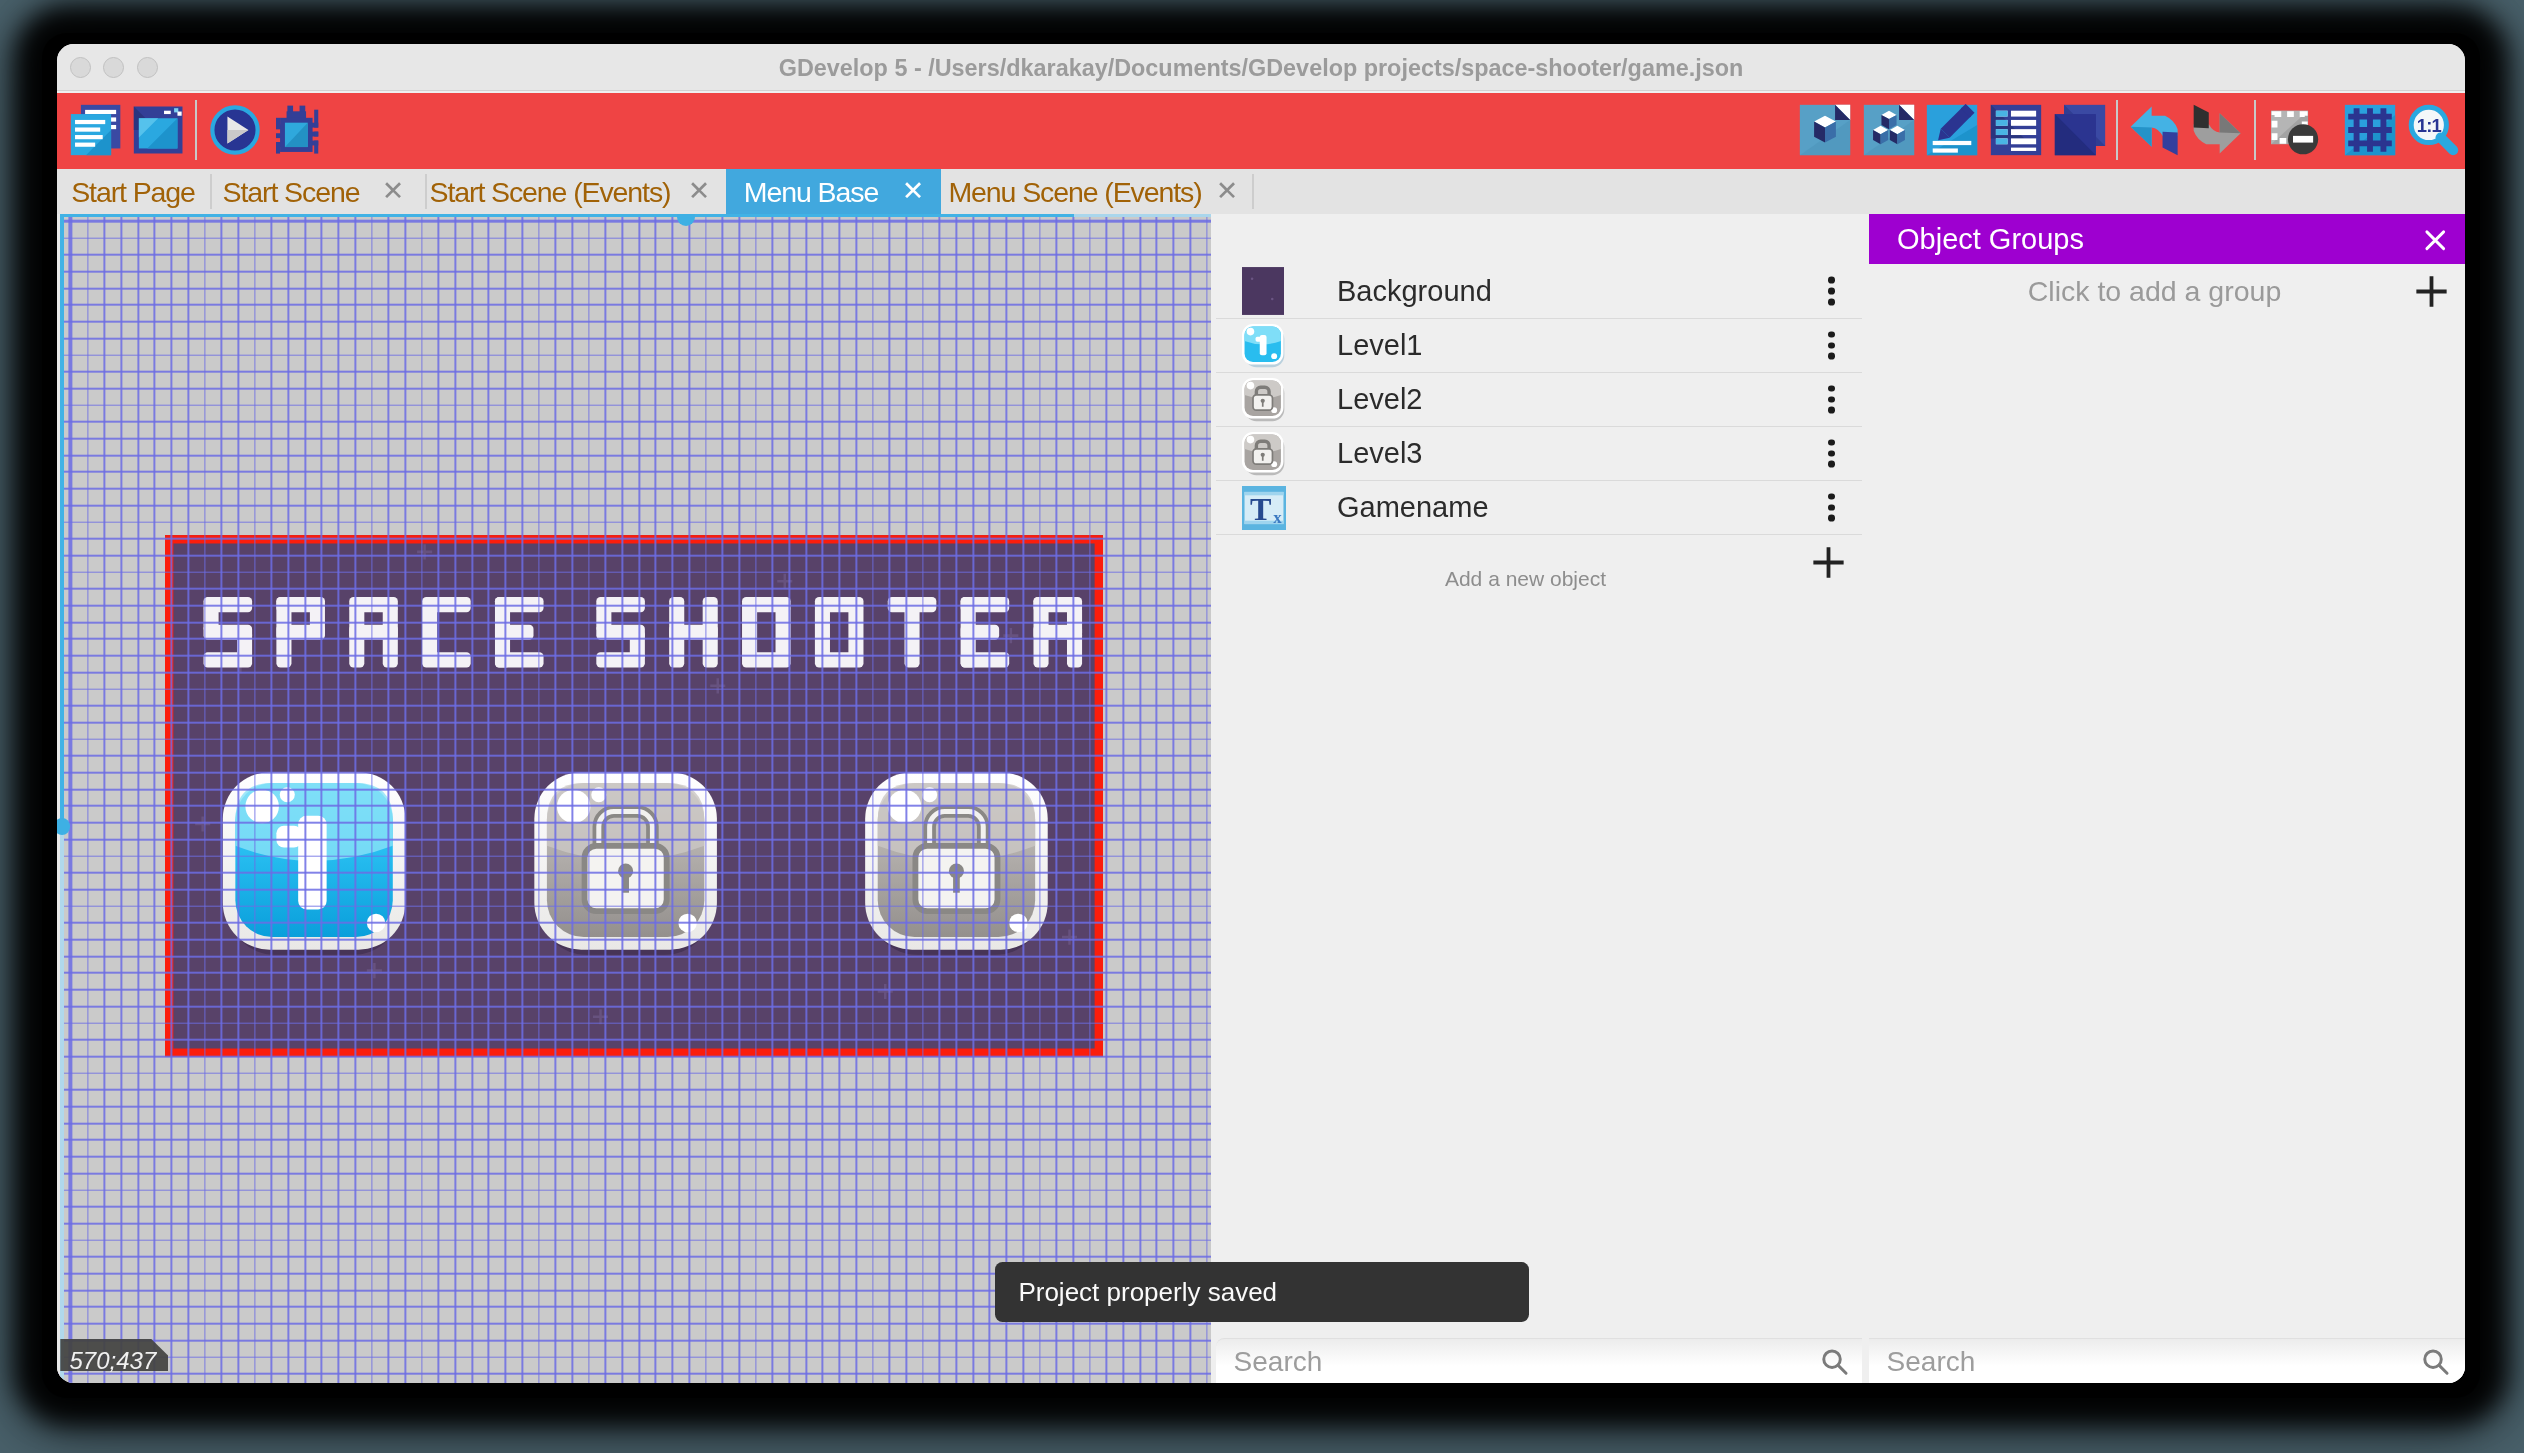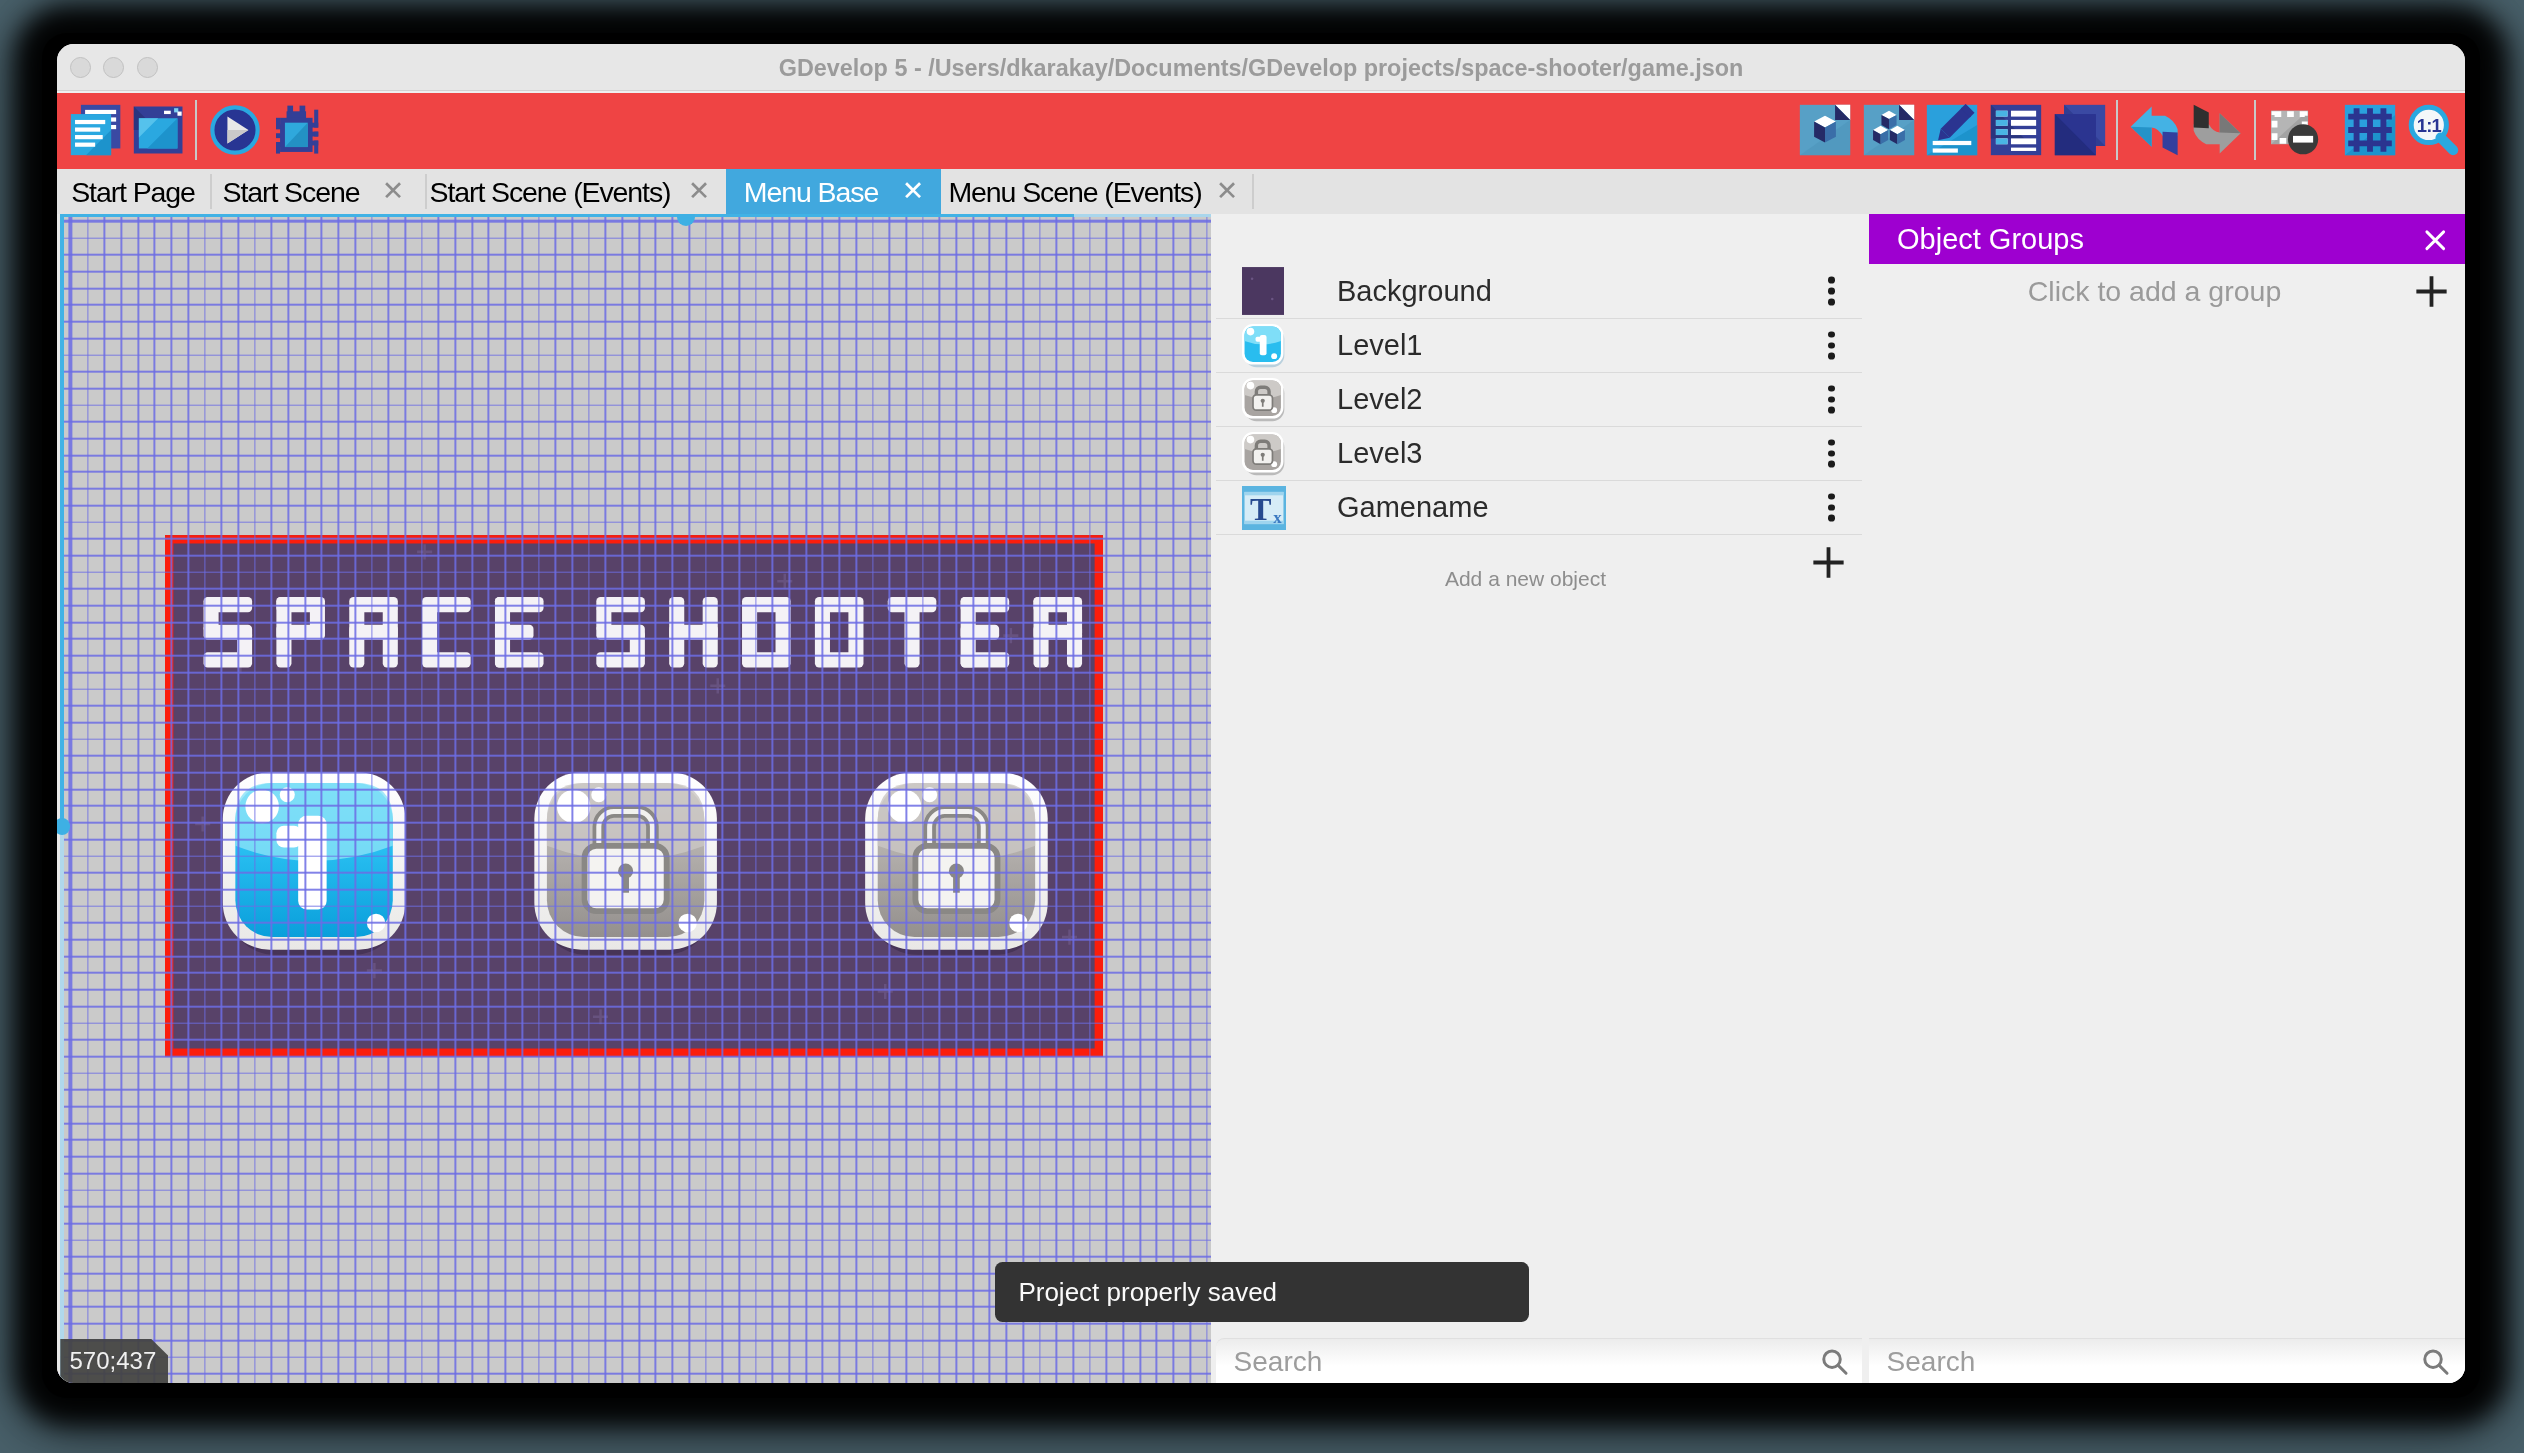--- a/index.html
+++ b/index.html
@@ -17,40 +17,40 @@
   .title-text { position:absolute; top:0; left:0; width:100%; height:51px; line-height:49px;
                 text-align:center; font-size:23.4px; font-weight:bold; color:#9b9b9b; letter-spacing:0px; }
   
   .toolbar { position:absolute; left:0; top:49px; width:100%; height:76px; background:#ef4444;padding-left:44px; }
   .tbi { position:absolute; top:11px; width:52px; height:52px; }
   .tbdiv { position:absolute; top:6.7px; width:1.7px; height:60px; background:#c9c9c9; }
   
   .tabbar { position:absolute; left:0; top:125px; width:100%; height:45px; background:#e3e3e3; }
   .tabbg { position:absolute; top:0; height:45px; }
   .tabbg.active { background:#41a8de; }
-  .tlabel { position:absolute; top:0; height:45px; line-height:46px; font-size:28.5px; color:#000000;
+  .tlabel { position:absolute; top:0; height:45px; line-height:46px; font-size:28.5px; color:#a16207;
             white-space:nowrap; transform:translateX(-50%); letter-spacing:-1.1px; }
   .tx { position:absolute; top:0; height:45px; line-height:45px; font-size:27px; color:#8c8c8c;
         transform:translateX(-50%); }
   .tabsep { position:absolute; top:5px; width:1.7px; height:35px; background:#cdcdcd; }
   
   .canvas { position:absolute; left:0; top:170px; width:1154px; height:1170px; background:#cacaca; overflow:hidden; }
   .gridoverlay { position:absolute; left:0; top:0; width:1154px; height:1170px;
       background-image:
         repeating-linear-gradient(to right, rgba(108,108,228,0.85) 0px, rgba(108,108,228,0.85) 1.7px, transparent 1.7px, transparent 16.7px),
         repeating-linear-gradient(to bottom, rgba(108,108,228,0.85) 0px, rgba(108,108,228,0.85) 1.7px, transparent 1.7px, transparent 16.7px);
       background-position:13.4px 6.7px, 13.4px 6.7px; }
   .selline-top1 { position:absolute; left:3.3px; top:0; width:1014px; height:3.3px; background:#41b2e5; }
   .selline-top2 { position:absolute; left:1017px; top:0; width:137px; height:3.3px; background:#a9d6ec; }
   .selline-left1 { position:absolute; left:3.3px; top:3.3px; width:3.3px; height:609px; background:#41b2e5; }
   .selline-left2 { position:absolute; left:3.3px; top:612px; width:3.3px; height:558px; background:#b0d8ec; }
   .handle { position:absolute; background:#3eb0e4; border-radius:50%; }
-  .postip { position:absolute; left:3.3px; top:1125px; width:108px; height:44px; background:rgba(66,66,64,0.92);
+  .postip { position:absolute; left:3.3px; top:1125px; width:108px; height:32px; background:rgba(66,66,64,0.92);
             clip-path:polygon(0 0, 91px 0, 108px 16.7px, 108px 44px, 0 44px);
-            color:#f0f0f0; font-size:24px; line-height:44px; padding-left:9.2px; }
+            color:#f0f0f0; font-size:24px; line-height:44px; padding-left:9.2px;font-style:italic; }
   
   .panel { position:absolute; top:170px; height:1170px; background:#efefef; overflow:hidden; }
   .phead { position:absolute; left:0; top:0; width:100%; height:50px; background:#9e00d0; color:#fff;
            font-size:29px; line-height:50px; padding-left:28px; }
   .row { position:absolute; left:0; width:100%; border-bottom:1.7px solid #dadada; }
   .rowlabel { position:absolute; left:121px; top:0; height:100%; display:flex; align-items:center;
               font-size:29px; color:#2b2b2b; }
   .dots { position:absolute; right:27px; top:50%; transform:translateY(-50%); width:6.7px; }
   .dots div { width:6.7px; height:6.7px; border-radius:50%; background:#1b1b1b; margin:4.2px 0; }
   .searchbar { position:absolute; left:0; bottom:0; width:100%; height:46px; background:#ffffff;

